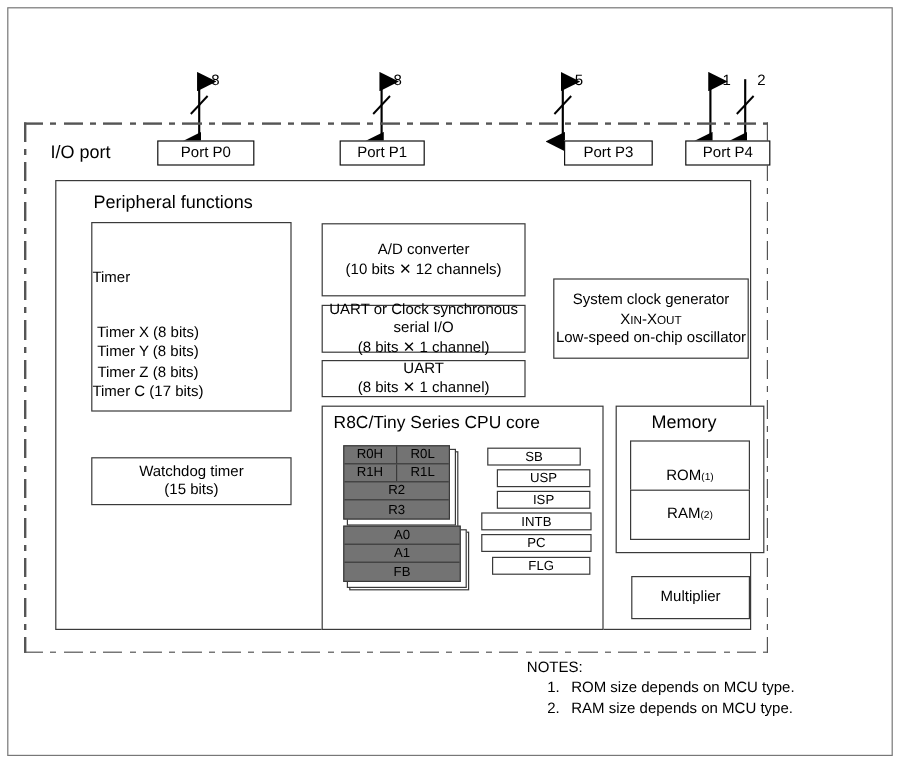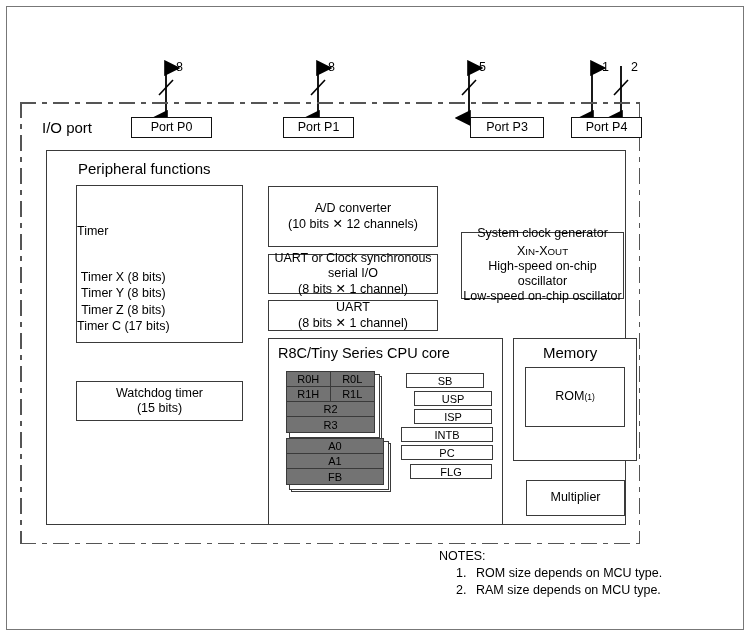--- a/index.html
+++ b/index.html
@@ -254,21 +254,20 @@
   <div class="box" style="left:268px; top:300px; width:170px; height:31px; flex-direction:column; font-size:12.5px;">
     <div>UART</div>
     <div>(8 bits ✕ 1 channel)</div>
   </div>
 
   <div class="box" style="left:461px; top:232px; width:163px; height:67px; flex-direction:column; font-size:12.5px;">
     <div style="margin-bottom:2px;">System clock generator</div>
     <div>
       <span>X</span><span class="smallcap">IN</span><span>-</span><span>X</span><span class="smallcap">OUT</span>
     </div>
-    <div>High-speed on-chip oscillator</div>
     <div>Low-speed on-chip oscillator</div>
   </div>
 
   <div class="box" style="left:268px; top:338px; width:235px; height:187px;"></div>
   <div class="sub-head" style="left:278px; top:345px;">R8C/Tiny Series CPU core</div>
 
   <div class="reg-stack" style="left:286px; top:371px; width:89px; height:62px;">
     <div class="reg-front" style="width:89px;">
       <div class="reg-row">
         <div class="reg-cell">R0H</div>
@@ -308,20 +307,24 @@
   <div class="reg" style="left:401px; top:445px; width:92px;">PC</div>
   <div class="reg" style="left:410px; top:464px; width:82px;">FLG</div>
 
   <div class="box" style="left:513px; top:338px; width:124px; height:123px;"></div>
   <div class="sub-head" style="left:543px; top:344px; font-size:15px;">Memory</div>
 
   <div class="box" style="left:525px; top:367px; width:100px; height:60px; font-size:12.5px;">
     <span>ROM</span>
       <sup>(1)</sup>
   </div>
+  <div class="box" style="left:525px; top:408px; width:100px; height:42px; font-size:12.5px;">
+    <span>RAM</span>
+      <sup>(2)</sup>
+  </div>
 
   <div class="box" style="left:526px; top:480px; width:99px; height:36px; font-size:12.5px;">Multiplier</div>
 
   <div class="notes" style="left:439px; top:548px;">
     <div>NOTES:</div>
     <div class="notes-item">
       <span class="notes-num">1.</span><span>ROM size depends on MCU type.</span>
     </div>
     <div class="notes-item">
       <span class="notes-num">2.</span><span>RAM size depends on MCU type.</span>

